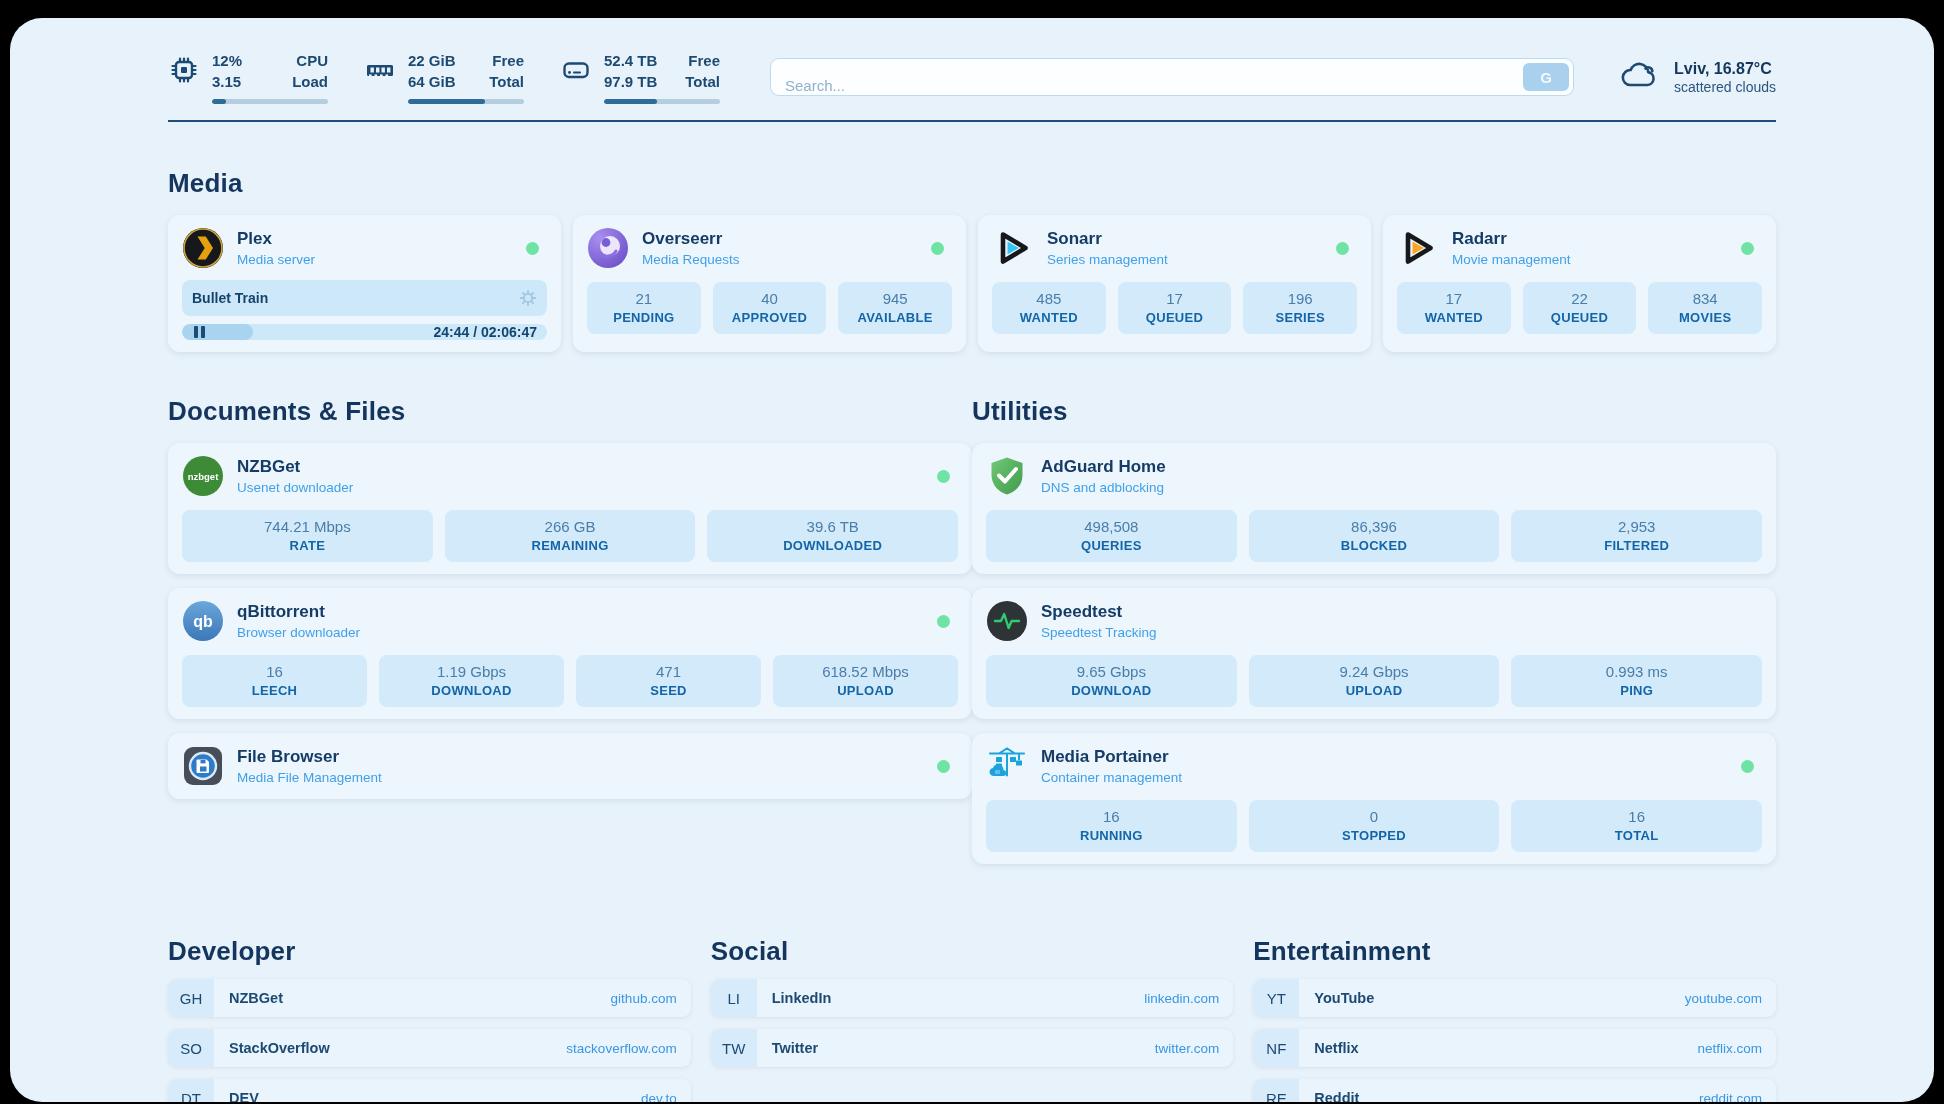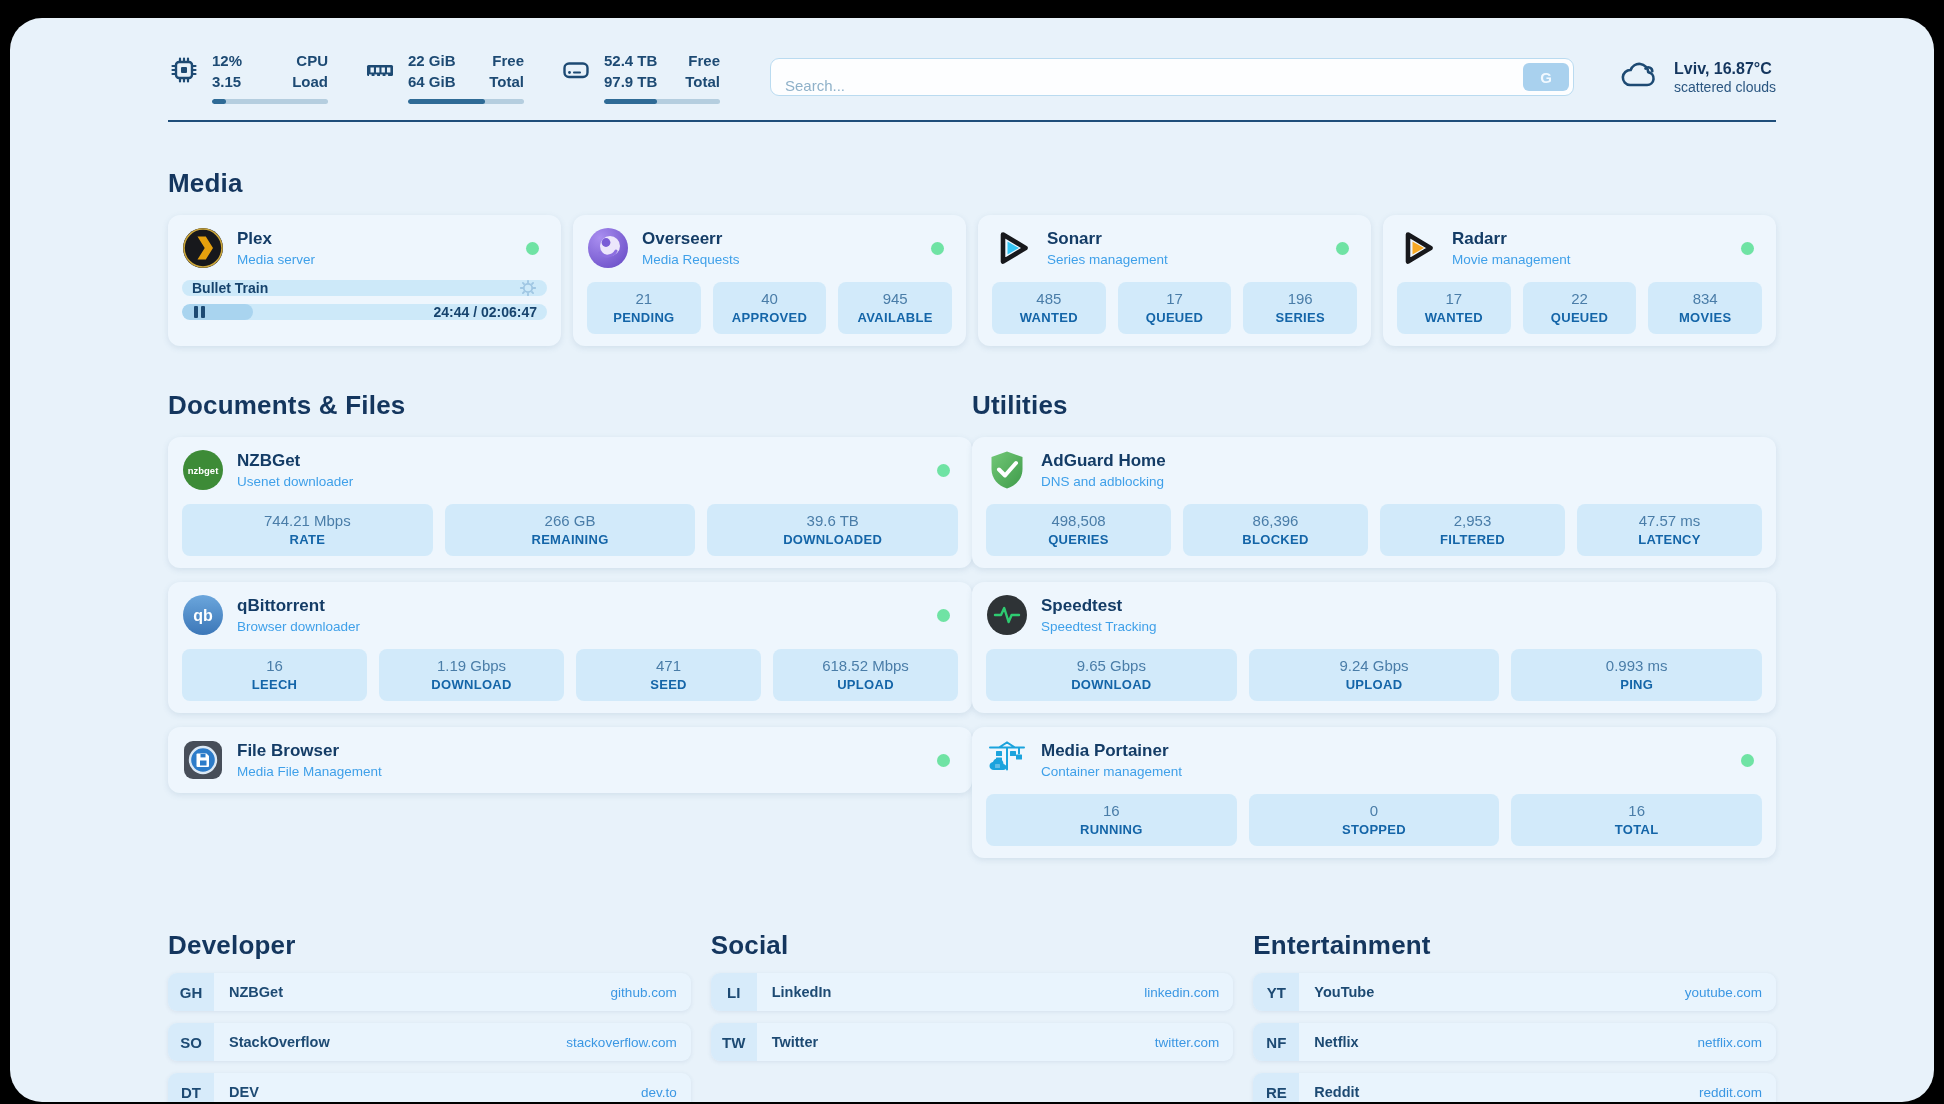--- a/index.html
+++ b/index.html
@@ -60,39 +60,39 @@
   .app-name { font-size:17px; font-weight:700; color:#143c66; line-height:1.2; }
   .app-desc { font-size:13.5px; color:#3fa0e9; margin-top:3px; }
   .dot { width:13px; height:13px; border-radius:50%; background:#6fe3a4; margin-left:auto; margin-right:8px; flex:0 0 13px; }
 
   .chips { display:flex; gap:12px; margin-top:13px; }
   .chip { flex:1; background:#d2eafa; border-radius:8px; text-align:center; padding:8px 4px 9px; }
   .chip-v { display:block; font-size:15px; color:#4a7da8; }
   .chip-l { display:block; font-size:13px; font-weight:700; color:#1465a8; margin-top:3px; letter-spacing:.3px; }
 
   
-  .np { margin-top:11px; background:#cde9f9; border-radius:8px; height:16px; display:flex; align-items:center; padding:0 10px; font-size:14px; font-weight:700; color:#16436d; }
+  .np { margin-top:11px; background:#cde9f9; border-radius:8px; height:36px; display:flex; align-items:center; padding:0 10px; font-size:14px; font-weight:700; color:#16436d; }
   .np .gear-wrap { margin-left:auto; display:flex; }
   .np-progress { margin-top:8px; position:relative; background:#cde9f9; border-radius:8px; height:16px; display:flex; align-items:center; overflow:hidden; }
   .np-fill { position:absolute; left:0; top:0; bottom:0; background:#a9d4ef; border-radius:8px; }
   .pause { position:relative; margin-left:12px; display:flex; gap:3.5px; }
   .pause span { width:3.5px; height:12px; background:#1c4a74; border-radius:1px; }
   .np-time { margin-left:auto; position:relative; padding-right:10px; font-size:14px; font-weight:700; color:#16436d; }
 
   .two-col { display:grid; grid-template-columns:1fr 1fr; margin-top:44px; }
   .col h2 { margin-bottom:16px; }
   .col .card { margin-bottom:14px; }
 
   
   .links-grid { display:grid; grid-template-columns:1fr 1fr 1fr; column-gap:20px; margin-top:58px; }
   .link-row {
     display:flex; align-items:center; height:38px; background:#e9f4fd; border-radius:9px;
     margin-top:12px; box-shadow:0 1px 4px rgba(70,110,150,.12); overflow:hidden; cursor:pointer;
   }
-  .link-abbr { width:46px; align-self:stretch; background:#d7ebfa; display:flex; align-items:center; justify-content:center; font-size:15px; font-weight:700; color:#1d4a73; }
+  .link-abbr { width:46px; align-self:stretch; background:#d7ebfa; display:flex; align-items:center; justify-content:center; font-size:15px; font-weight:400; color:#1d4a73; }
   .link-name { margin-left:15px; font-size:14.5px; font-weight:600; color:#1d4a73; }
   .link-url { margin-left:auto; margin-right:14px; font-size:13.5px; color:#3b97e3; }
 </style>
 </head>
 <body>
 
 <div class="page">
   <div class="container">
 
     <div class="topbar">
@@ -466,24 +466,20 @@
               <span class="chip-l">QUERIES</span>
             </div>
             <div class="chip">
               <span class="chip-v">86,396</span>
               <span class="chip-l">BLOCKED</span>
             </div>
             <div class="chip">
               <span class="chip-v">2,953</span>
               <span class="chip-l">FILTERED</span>
             </div>
-            <div class="chip">
-              <span class="chip-v">47.57 ms</span>
-              <span class="chip-l">LATENCY</span>
-            </div>
           </div>
         </div>
 
         <div class="card">
           <div class="card-head">
             <span class="app-icon">
               <svg width="42" height="42" viewBox="0 0 42 42">
                 <circle cx="21" cy="21" r="20" fill="#2e3336"></circle>
                 <path d="M9 21h6l3.2-7 4.4 14 3-7H33" stroke="#2ecc71" stroke-width="2.4" fill="none" stroke-linecap="round" stroke-linejoin="round"></path>
               </svg>

